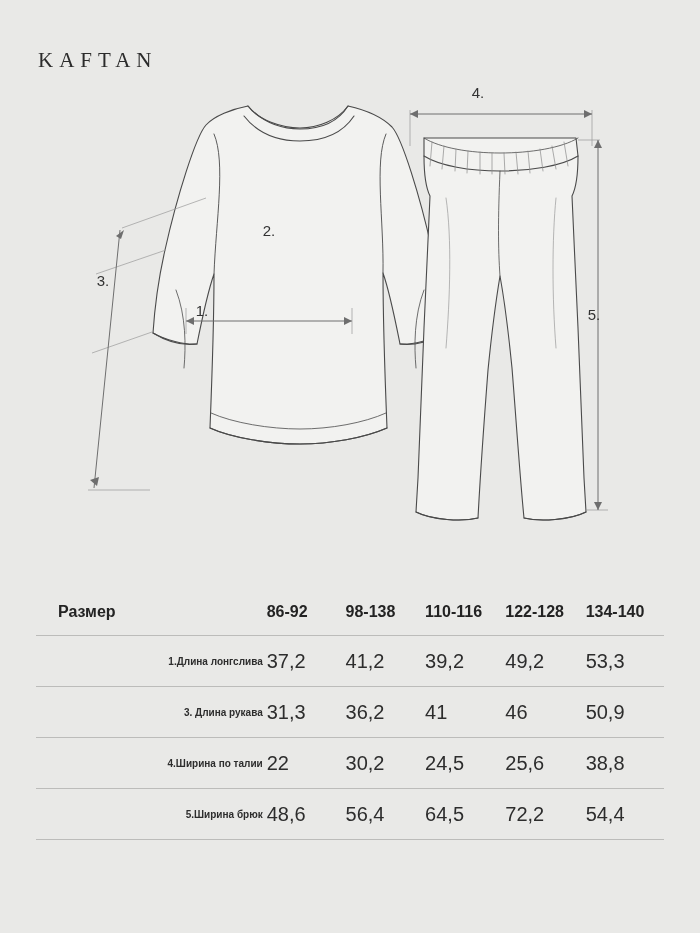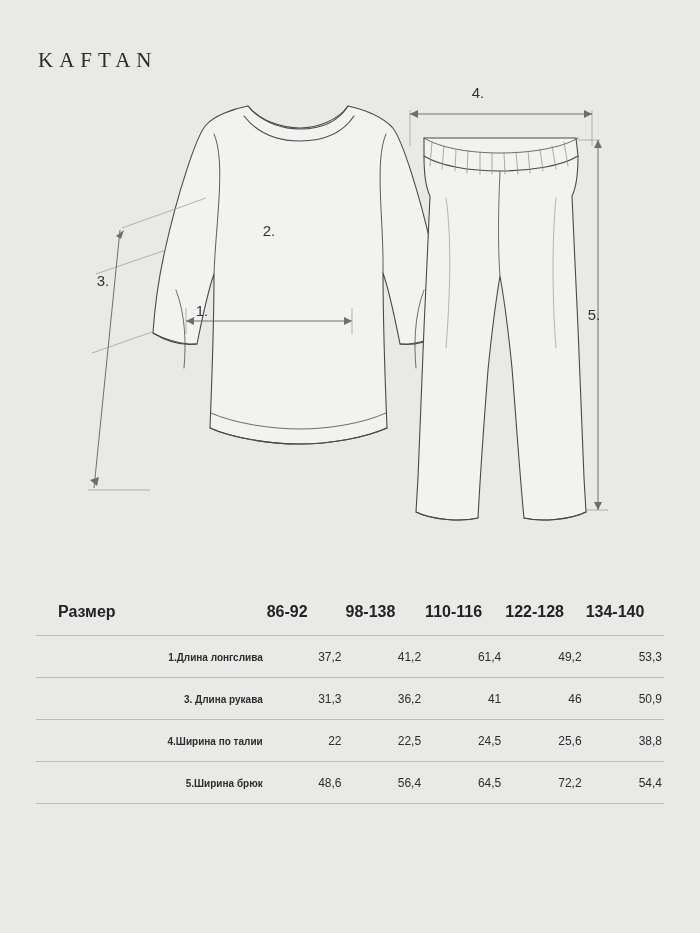--- a/index.html
+++ b/index.html
@@ -60,23 +60,23 @@
     color: #232323;
     white-space: nowrap;
   }
   thead th.rowhead {
     text-align: left;
     padding-left: 22px;
   }
 
   tbody td {
     padding: 14px 2px 13px 2px;
-    text-align: right;
+    text-align: left;
     color: #2d2d2d;
-    font-size: 12px;
+    font-size: 20px;
     border-top: 1px solid #bcbcba;
     white-space: nowrap;
   }
   tbody td.rowhead {
     text-align: right;
     font-size: 10px;
     padding-left: 0;
     font-weight: bold;
   }
   tbody td.rowhead .num {
@@ -235,36 +235,36 @@
         <th class="col-size">110-116</th>
         <th class="col-size">122-128</th>
         <th class="col-size">134-140</th>
       </tr>
     </thead>
     <tbody>
       <tr>
         <td class="rowhead"><span class="num">1.</span><span>Длина лонгслива</span></td>
         <td>37,2</td>
         <td>41,2</td>
-        <td>61,4</td>
+        <td>39,2</td>
         <td>49,2</td>
         <td>53,3</td>
       </tr>
       <tr>
         <td class="rowhead"><span class="num">3.</span><span> Длина рукава</span></td>
         <td>31,3</td>
         <td>36,2</td>
         <td>41</td>
         <td>46</td>
         <td>50,9</td>
       </tr>
       <tr>
         <td class="rowhead"><span class="num">4.</span><span>Ширина по талии</span></td>
         <td>22</td>
-        <td>22,5</td>
+        <td>30,2</td>
         <td>24,5</td>
         <td>25,6</td>
         <td>38,8</td>
       </tr>
       <tr>
         <td class="rowhead"><span class="num">5.</span><span>Ширина брюк</span></td>
         <td>48,6</td>
         <td>56,4</td>
         <td>64,5</td>
         <td>72,2</td>

